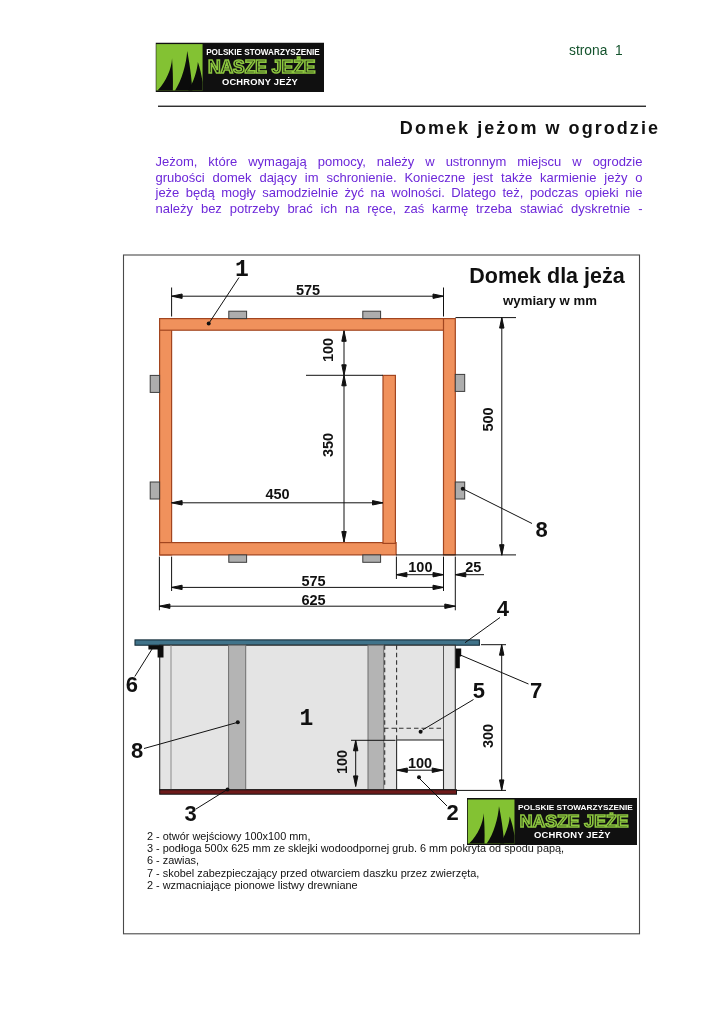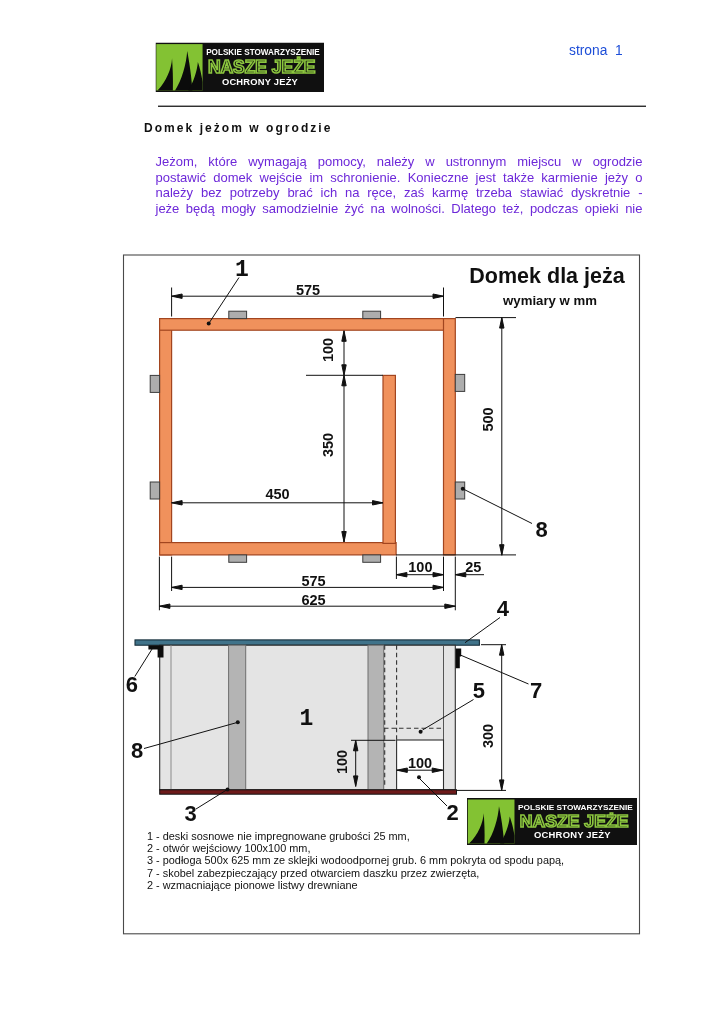--- a/index.html
+++ b/index.html
@@ -3,21 +3,21 @@
 <meta charset="utf-8">
 <style>
 html,body{margin:0;padding:0}
 body{width:725px;height:1024px;position:relative;font-family:"Liberation Sans",sans-serif;background:#fff;overflow:hidden}
 .abs{position:absolute}
 .jline{text-align:justify;text-align-last:justify}
 </style>
 </head>
 <body>
 
-<div class="abs" style="left:569px;top:42.8px;font-size:13.8px;color:#1d4ed8">strona&nbsp; 1</div>
+<div class="abs" style="left:569px;top:42.8px;font-size:13.8px;color:#14532d">strona&nbsp; 1</div>
 
 <svg class="abs" style="left:0;top:0" width="725" height="1024" viewBox="0 0 725 1024">
 <defs>
 <path id="ah" d="M0,0 L10.5,2.2 L10.5,-2.2 Z" fill="#111"></path>
 <symbol id="logo" viewBox="0 0 169 49.5" preserveAspectRatio="none">
   <rect x="0" y="0" width="169" height="49.5" fill="#101010"></rect>
   <rect x="0.8" y="1.6" width="46.4" height="46.4" fill="#83c233"></rect>
   <path d="M16.6,16 C16,26 11,39 2,47.9 L17.4,47.9 C17.8,36 17.2,25 16.6,16 Z" fill="#0b0b0b"></path>
   <path d="M31.8,8.6 C31,21 26.5,38 19.6,47.9 L37,47.9 C36,33 33.8,19 31.8,8.6 Z" fill="#0b0b0b"></path>
   <path d="M42.5,19.6 C41.8,28.5 38,40 32.9,47.9 L47.2,47.9 L47.2,39.5 C46.2,32.5 44.5,25.5 42.5,19.6 Z" fill="#0b0b0b"></path>
@@ -264,28 +264,28 @@
 
 <g>
 <text x="452.6" y="820" font-size="22" font-weight="bold" fill="#111" text-anchor="middle">2</text>
 <line x1="447" y1="806" x2="419.5" y2="778.5" stroke="#111" stroke-width="1"></line>
 <circle cx="419" cy="777.3" r="2" fill="#111"></circle>
 </g>
 
 <use href="#logo" x="467" y="798" width="170" height="47"></use>
 </svg>
 
-<div class="abs" style="left:144px;top:121.3px;width:488px;font-size:12px;line-height:14px;font-weight:bold;color:#111;text-align:left;letter-spacing:2.05px">Domek jeżom w ogrodzie</div>
+<div class="abs" style="left:172px;top:121.3px;width:488px;font-size:18px;line-height:14px;font-weight:bold;color:#111;text-align:right;letter-spacing:2.05px">Domek jeżom w ogrodzie</div>
 
 <div class="abs" style="left:155.5px;top:154.3px;width:487px;font-size:13px;line-height:15.6px;color:#6d28d9">
 <div class="jline">Jeżom, które wymagają pomocy, należy w ustronnym miejscu w ogrodzie</div>
-<div class="jline">postawić domek wejście im schronienie. Konieczne jest także karmienie jeży o</div>
+<div class="jline">grubości domek dający im schronienie. Konieczne jest także karmienie jeży o</div>
+<div class="jline">jeże będą mogły samodzielnie żyć na wolności. Dlatego też, podczas opieki nie</div>
 <div class="jline">należy bez potrzeby brać ich na ręce, zaś karmę trzeba stawiać dyskretnie -</div>
-<div class="jline">jeże będą mogły samodzielnie żyć na wolności. Dlatego też, podczas opieki nie</div>
 </div>
 
 <div class="abs" style="left:147px;top:829.8px;font-size:10.9px;line-height:12.35px;color:#111;white-space:nowrap">
-<div>1 - deski sosnowe nie impregnowane grubości 25 mm,</div>
 <div>2 - otwór wejściowy 100x100 mm,</div>
 <div>3 - podłoga 500x 625 mm ze sklejki wodoodpornej grub. 6 mm pokryta od spodu papą,</div>
+<div>6 - zawias,</div>
 <div>7 - skobel zabezpieczający przed otwarciem daszku przez zwierzęta,</div>
 <div>2 - wzmacniające pionowe listwy drewniane</div>
 </div>
 
 </body></html>

